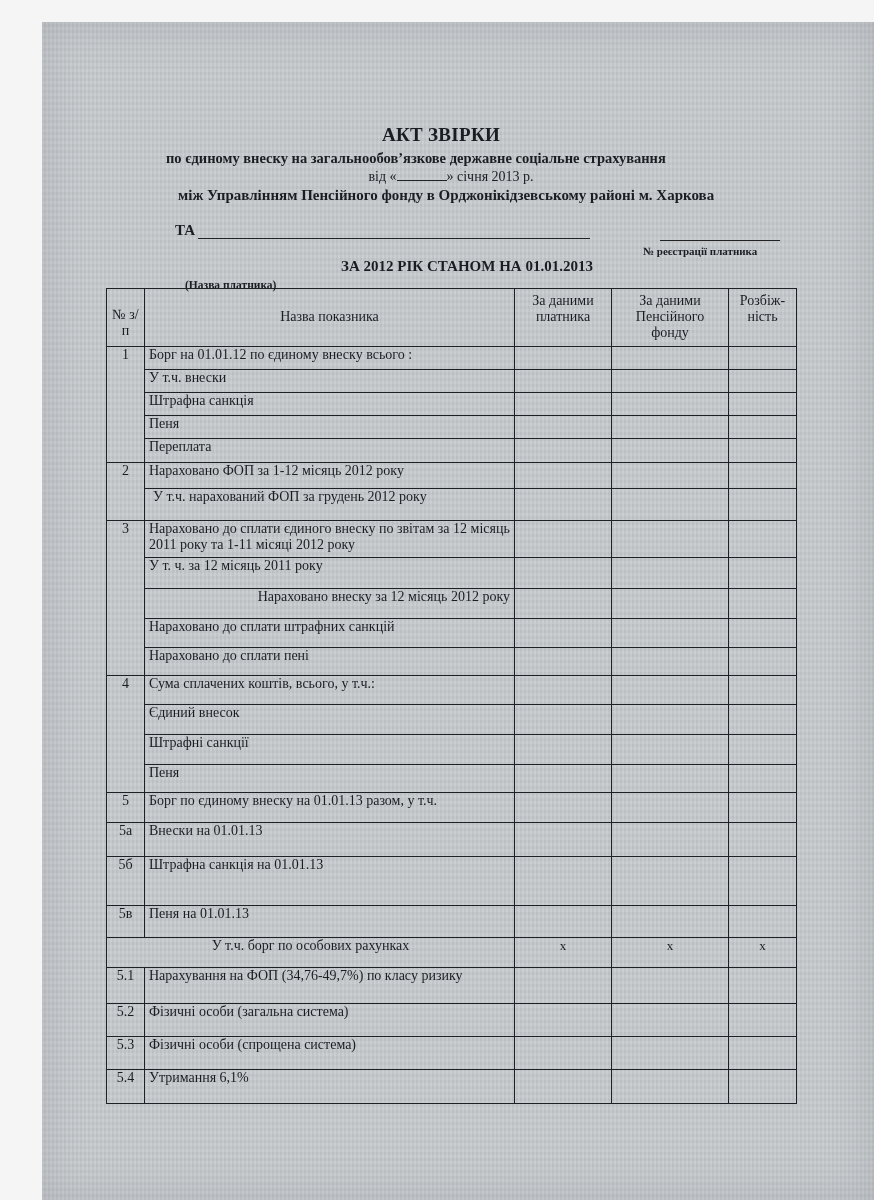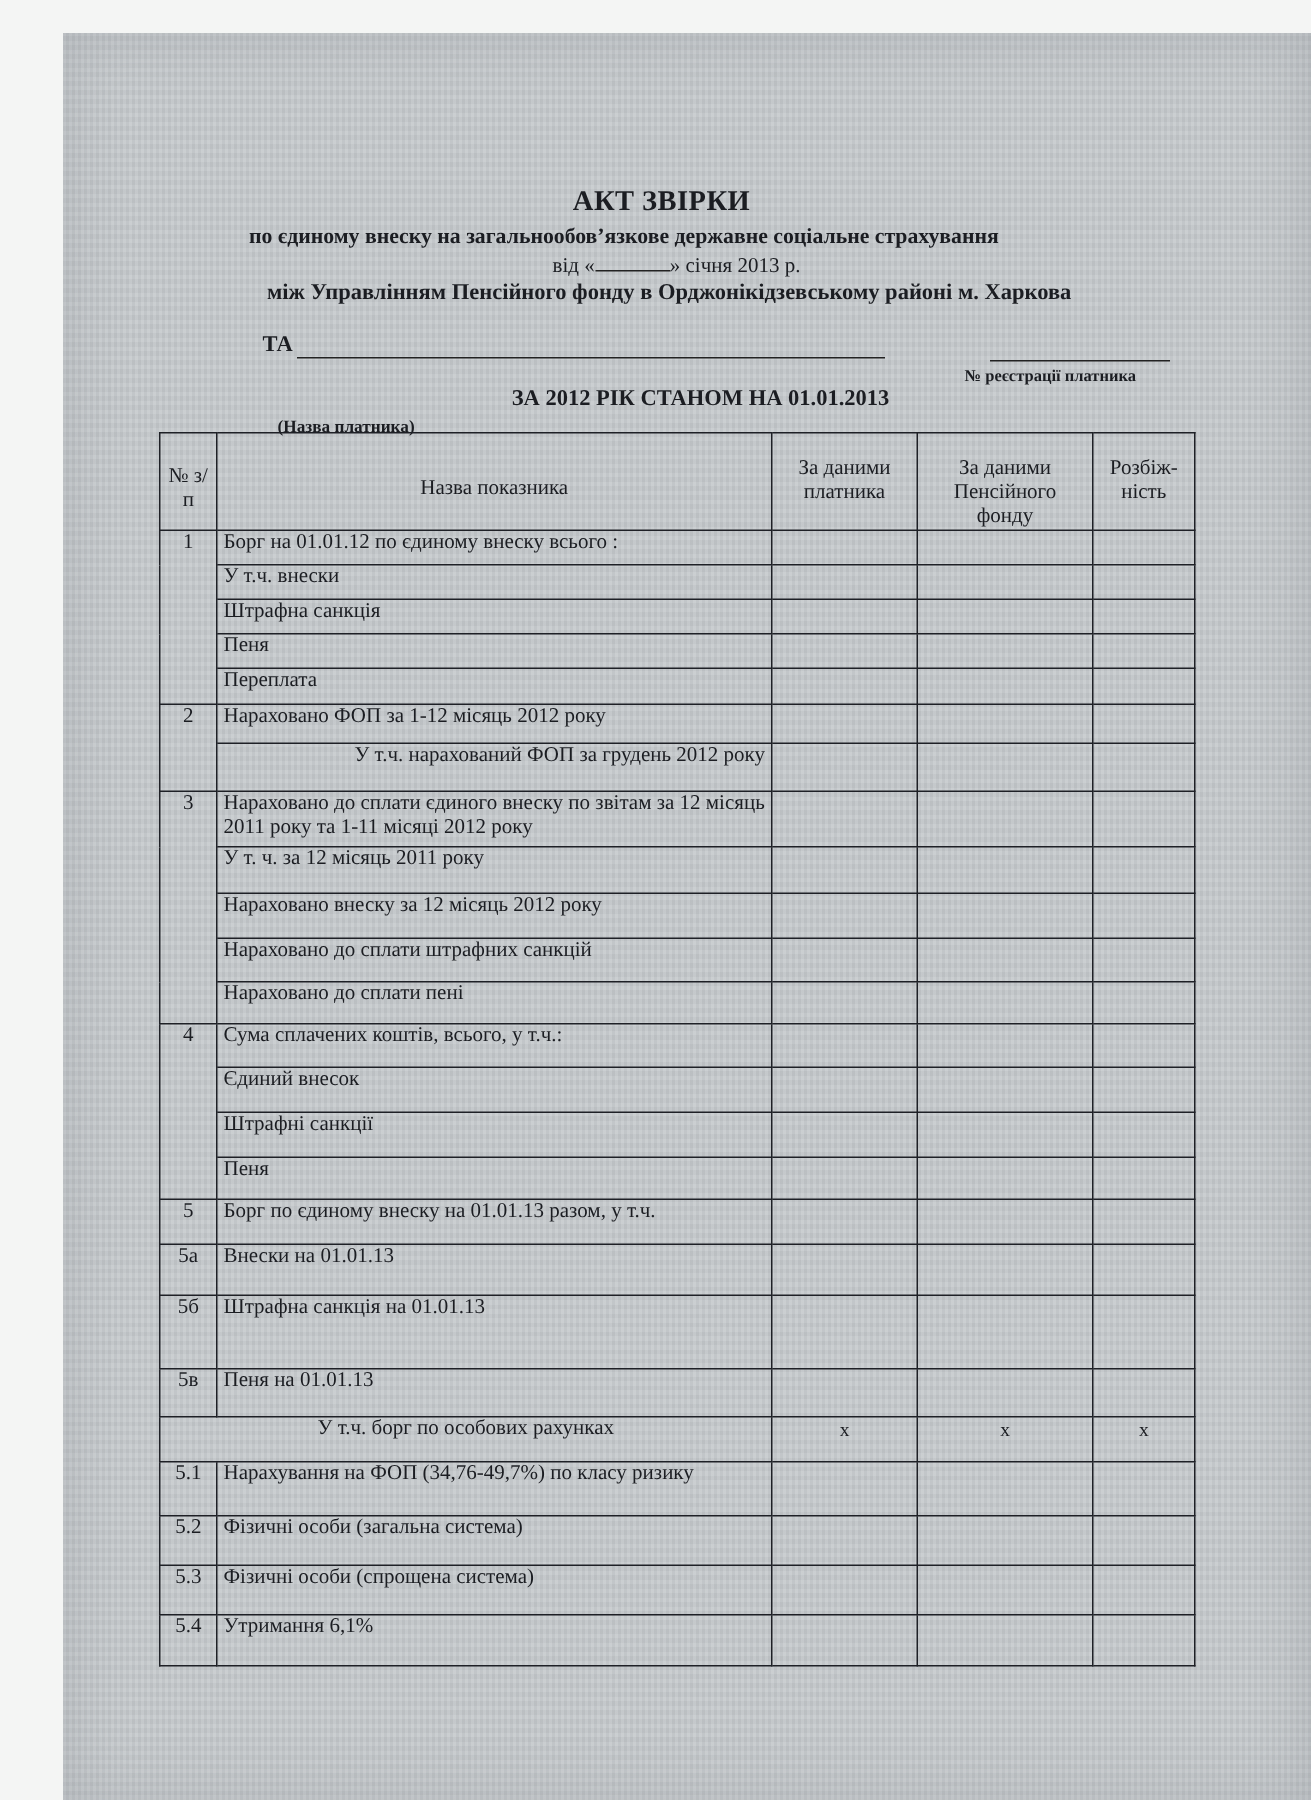--- a/index.html
+++ b/index.html
@@ -49,21 +49,21 @@
     }
     table.act td, table.act th {
       border: 1.3px solid #1e2026; padding: 0 4px; vertical-align: top;
       font-weight: normal;
     }
     table.act col.c0 { width: 38px; }
     table.act col.c1 { width: 370px; }
     table.act col.c2 { width: 97px; }
     table.act col.c3 { width: 117px; }
     table.act col.c4 { width: 68px; }
-    table.act th { text-align: center; vertical-align: top; padding-top: 16px; }
+    table.act th { text-align: center; vertical-align: top; padding-top: 4px; }
     table.act th.num { vertical-align: middle; padding-top: 10px; }
     table.act th.name { vertical-align: middle; padding-bottom: 6px; }
     td.num { text-align: center; padding-top: 3px; }
     td.name { padding-top: 4px; }
     td.name.indent { padding-left: 8px; }
     td.span-label { text-align: center; padding-top: 6px; }
     td.mark { text-align: center; padding-top: 10px; font-size: 13px; }
     td.cell { }
   </style>
 </head>
@@ -136,40 +136,40 @@
         <td class="cell"></td>
         <td class="cell"></td>
       </tr>
       <tr style="height: 26px;">
         <td class="num" rowspan="2">2</td>
         <td class="name">Нараховано ФОП за 1-12 місяць 2012 року</td>
         <td class="cell"></td>
         <td class="cell"></td>
         <td class="cell"></td>
       </tr>
-      <tr style="height: 32px; text-align: right;">
+      <tr style="height: 32px;">
         <td class="name indent">У т.ч. нарахований ФОП  за грудень 2012 року</td>
         <td class="cell"></td>
         <td class="cell"></td>
         <td class="cell"></td>
       </tr>
       <tr style="height: 37px;">
         <td class="num" rowspan="5">3</td>
         <td class="name">Нараховано до сплати єдиного внеску по звітам за 12 місяць 2011 року та 1-11 місяці 2012 року</td>
         <td class="cell"></td>
         <td class="cell"></td>
         <td class="cell"></td>
       </tr>
       <tr style="height: 31px;">
         <td class="name">У т. ч. за 12 місяць 2011 року</td>
         <td class="cell"></td>
         <td class="cell"></td>
         <td class="cell"></td>
       </tr>
-      <tr style="height: 30px;">
+      <tr style="height: 30px; text-align: right;">
         <td class="name">Нараховано внеску  за 12 місяць 2012 року</td>
         <td class="cell"></td>
         <td class="cell"></td>
         <td class="cell"></td>
       </tr>
       <tr style="height: 29px;">
         <td class="name">Нараховано до сплати штрафних санкцій</td>
         <td class="cell"></td>
         <td class="cell"></td>
         <td class="cell"></td>

